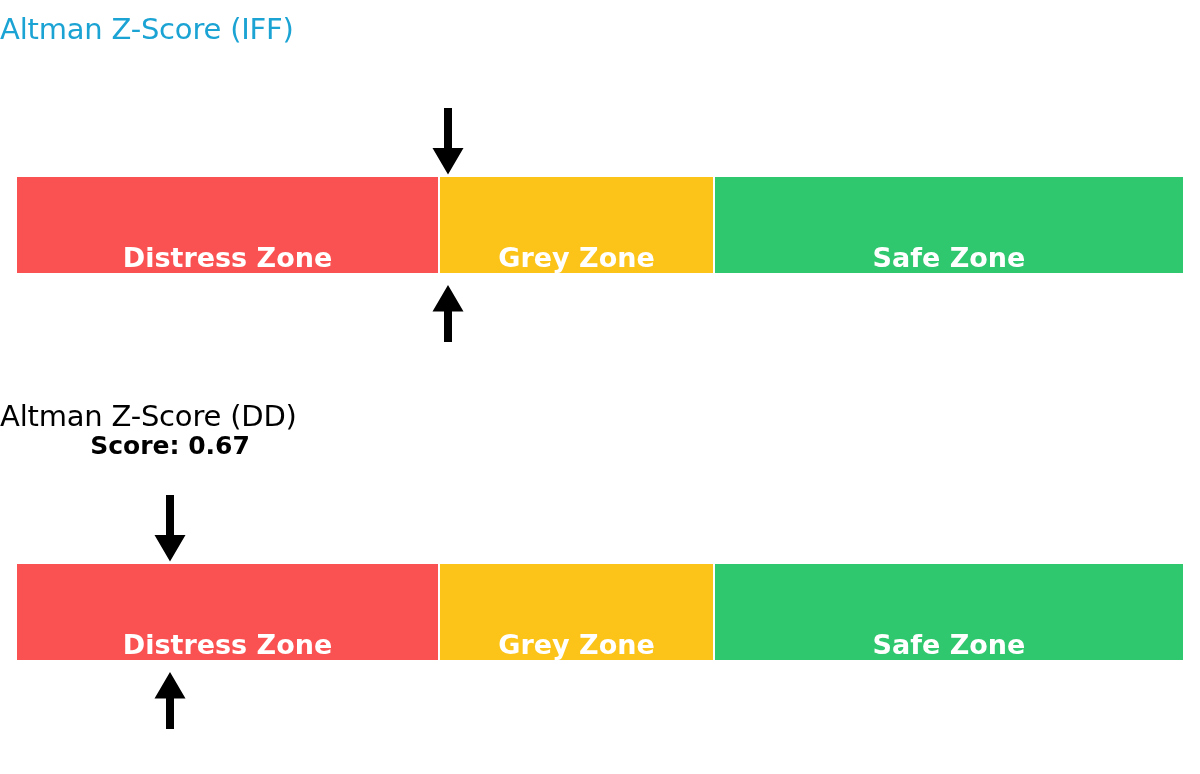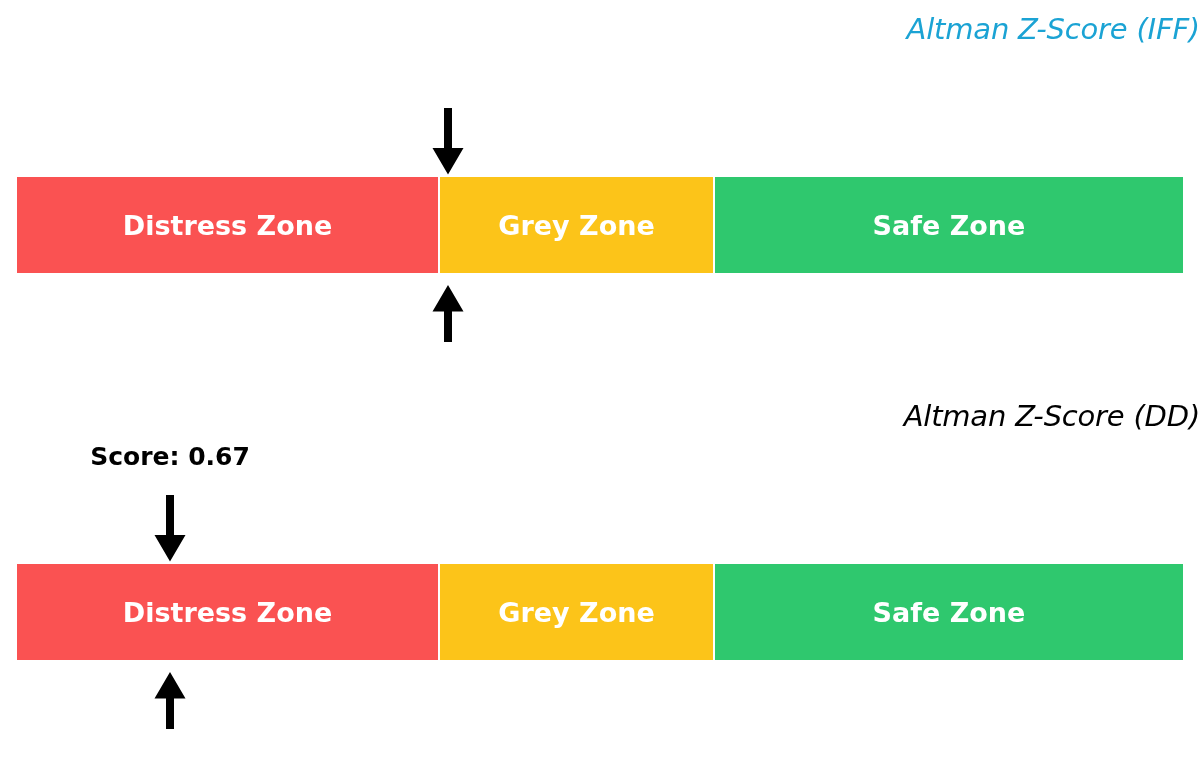--- a/index.html
+++ b/index.html
@@ -27,61 +27,60 @@
     width: 1200px;
   }
   #panel-0 { top: 0px;   height: 387px; }
   #panel-1 { top: 387px; height: 387px; }
 
   
   .panel-title {
     position: absolute;
     left: 0;
     width: 1200px;
-    text-align: right;
+    text-align: left;
     font-family: "DejaVu Sans", sans-serif;
     font-size: 29px;
     font-weight: 400;
     letter-spacing: -0.2px;
     white-space: nowrap;
-    font-style: italic;
   }
   #panel-0 .panel-title { top: 12px; }
   #panel-1 .panel-title { top: 12px; }
 
   
   .score-label {
     position: absolute;
     font-family: "DejaVu Sans", sans-serif;
     font-size: 25px;
     font-weight: 700;
     color: #000000;
     white-space: nowrap;
     text-align: center;
     transform: translateX(-50%);
   }
   #panel-0 .score-label { top: 55px; left: 448px; }
-  #panel-1 .score-label { top: 55px; left: 170px; }
+  #panel-1 .score-label { top: 44px; left: 170px; }
 
   
   .zone-bar {
     position: absolute;
     left: 17px;
     width: 1166px;
     height: 96px;
     display: flex;
     flex-direction: row;
   }
   #panel-0 .zone-bar { top: 177px; }
   #panel-1 .zone-bar { top: 177px; }
 
   .zone {
     height: 100%;
     display: flex;
-    align-items: center;
+    align-items: flex-end;
     justify-content: center;
     box-sizing: border-box;
     font-family: "DejaVu Sans", sans-serif;
     font-size: 27px;
     font-weight: 700;
     color: #ffffff;
     white-space: nowrap;
   }
   .zone-sep {
     width: 2px;

